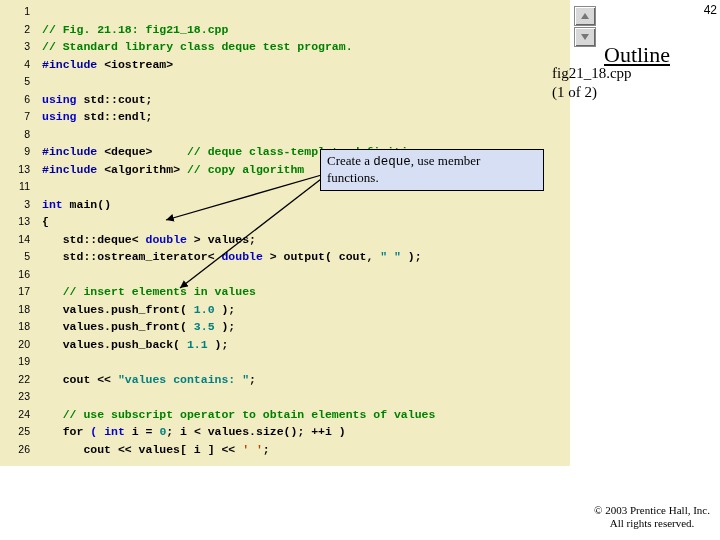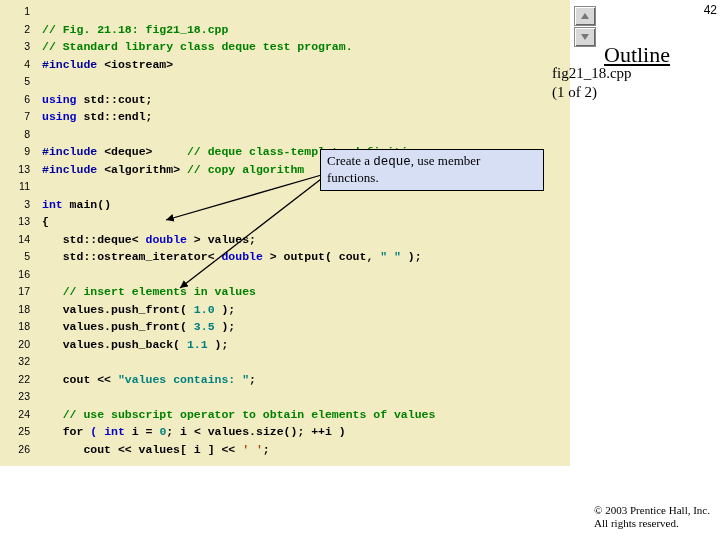--- a/index.html
+++ b/index.html
@@ -115,21 +115,21 @@
     font-family: "Times New Roman", serif;
     font-size: 15px;
     line-height: 1.25;
   }
   .copyright {
     position: absolute;
     right: 10px;
     bottom: 10px;
     font-family: "Times New Roman", serif;
     font-size: 11px;
-    text-align: left;
+    text-align: center;
     line-height: 1.2;
   }
 </style>
 </head>
 <body>
 
 <div class="code-panel">
   <div class="gutter">
     <div>1</div>
     <div>2</div>
@@ -144,21 +144,21 @@
     <div>11</div>
     <div>3</div>
     <div>13</div>
     <div>14</div>
     <div>5</div>
     <div>16</div>
     <div>17</div>
     <div>18</div>
     <div>18</div>
     <div>20</div>
-    <div>32</div>
+    <div>19</div>
     <div>22</div>
     <div>23</div>
     <div>24</div>
     <div>25</div>
     <div>26</div>
   </div>
   <div class="code">
 <span class="cmt">// Fig. 21.18: fig21_18.cpp</span>
 <span class="cmt">// Standard library class deque test program.</span>
 <span class="pp">#include </span><span class="id">&lt;iostream&gt;</span>

